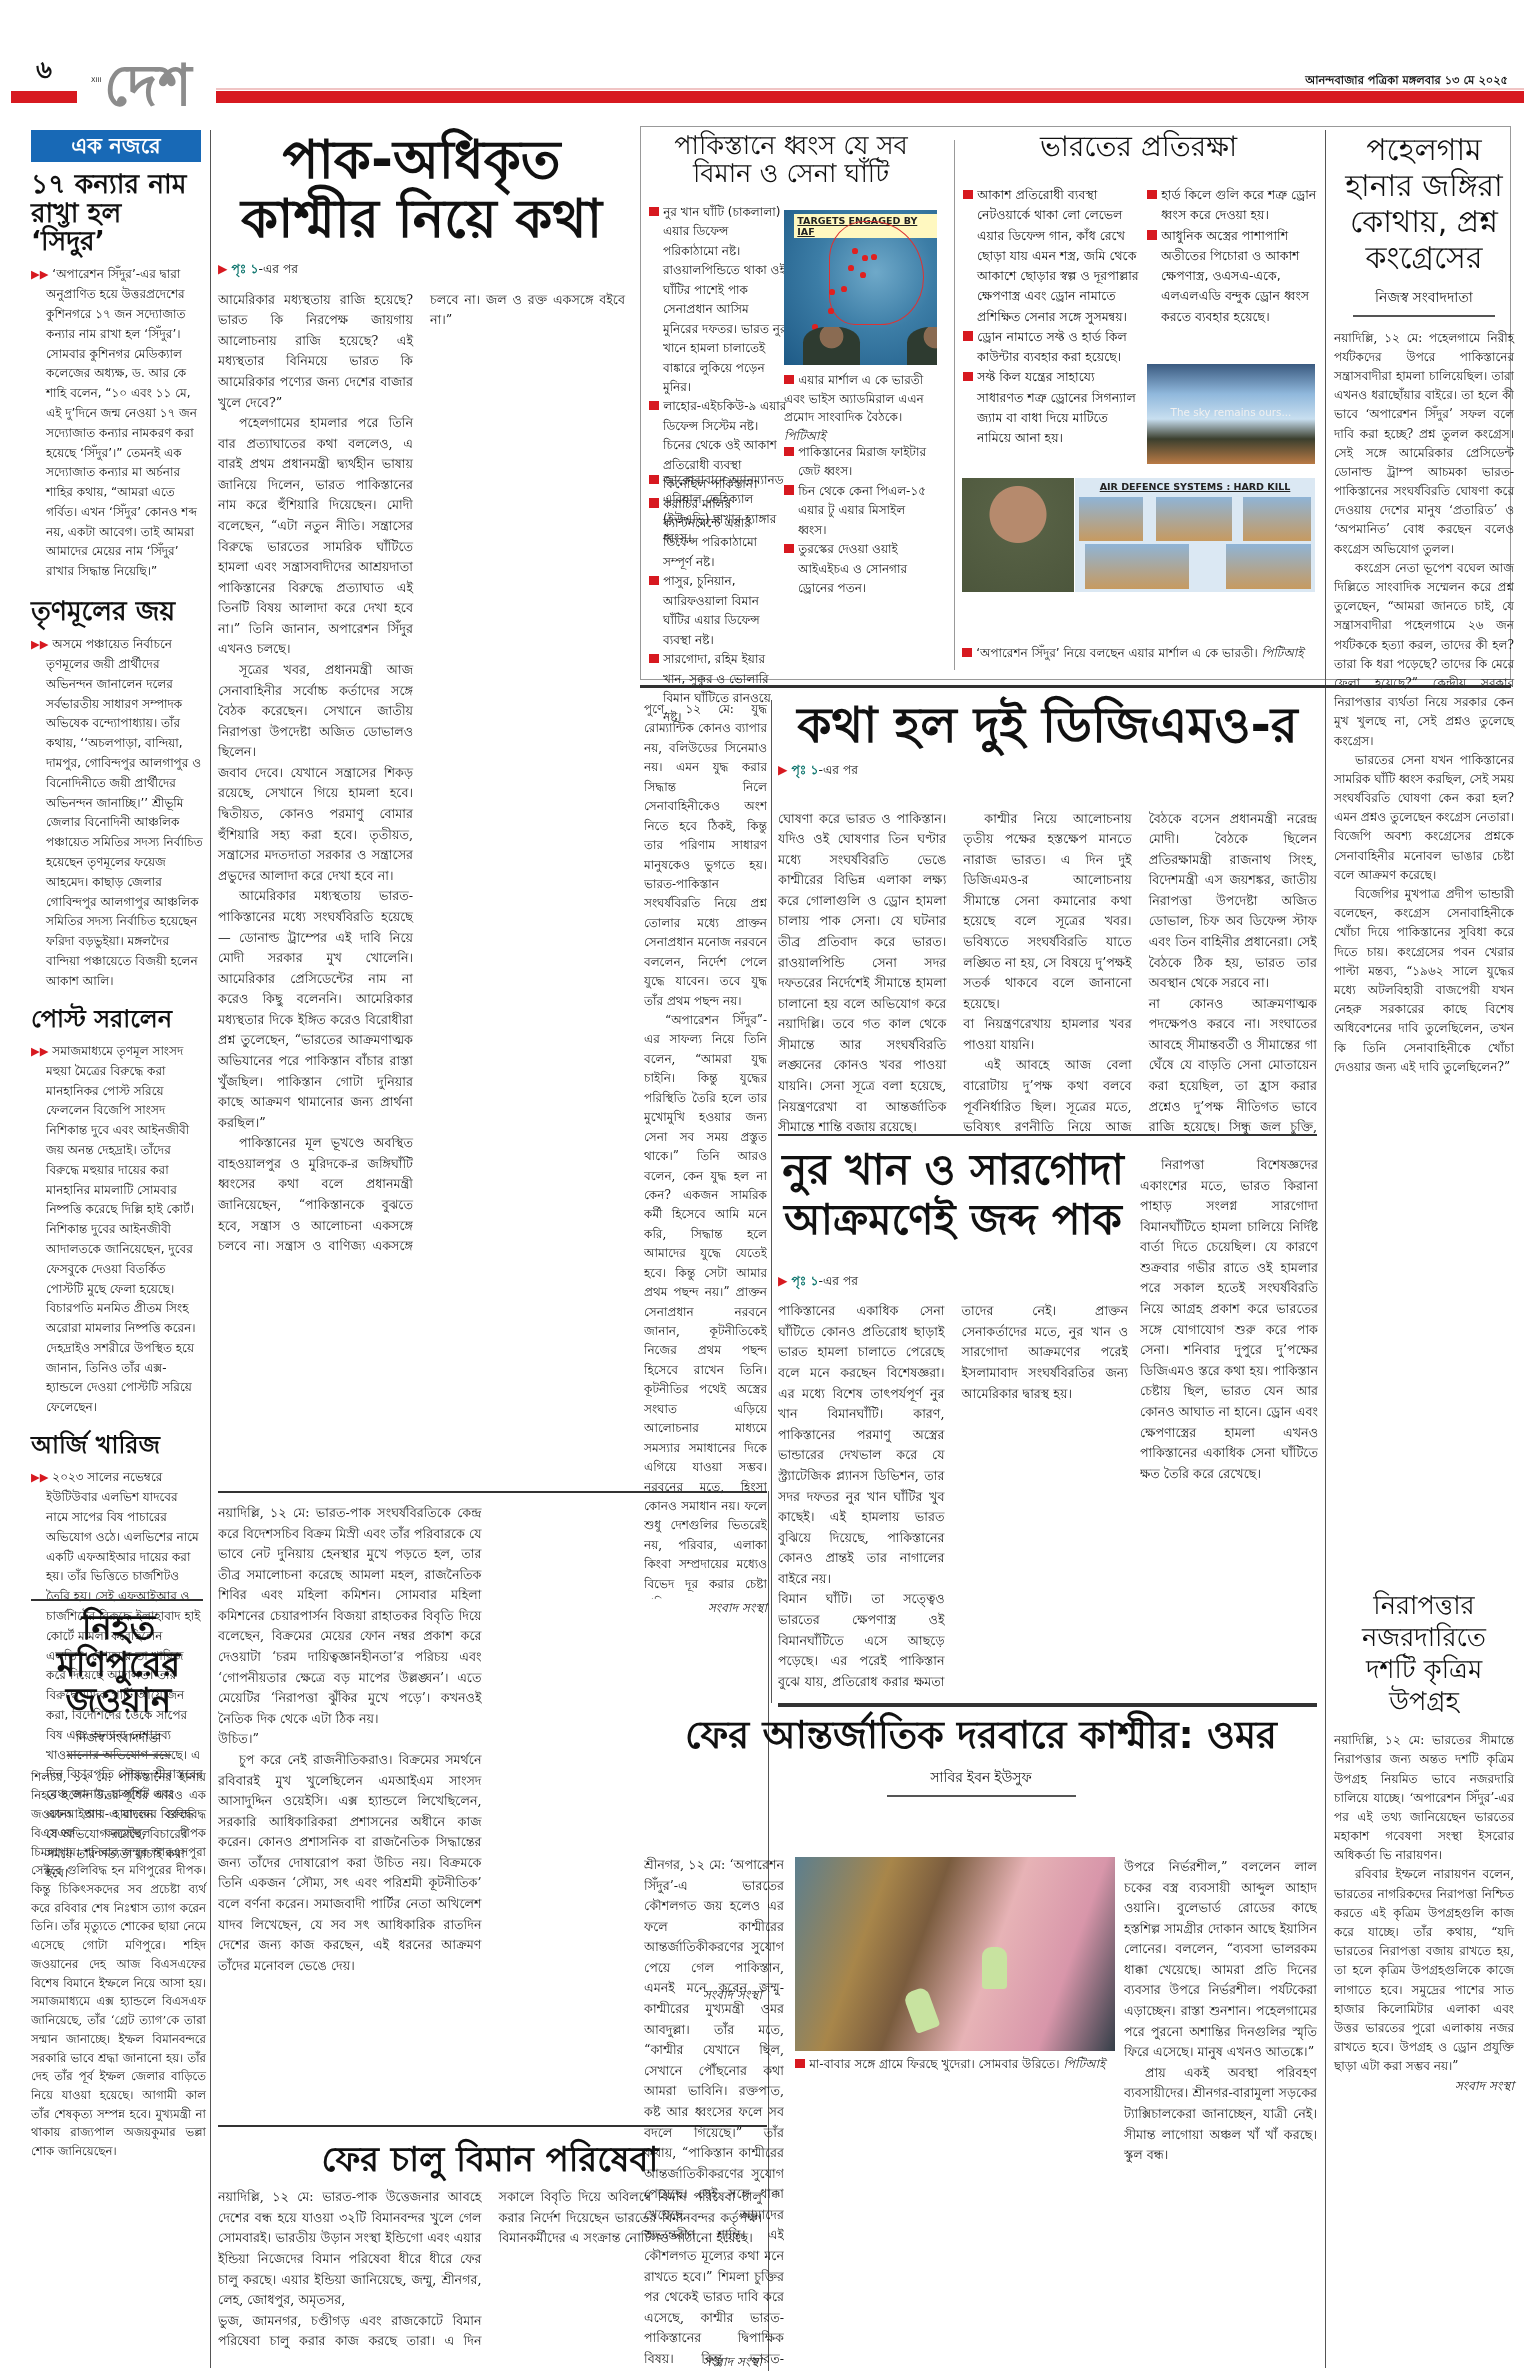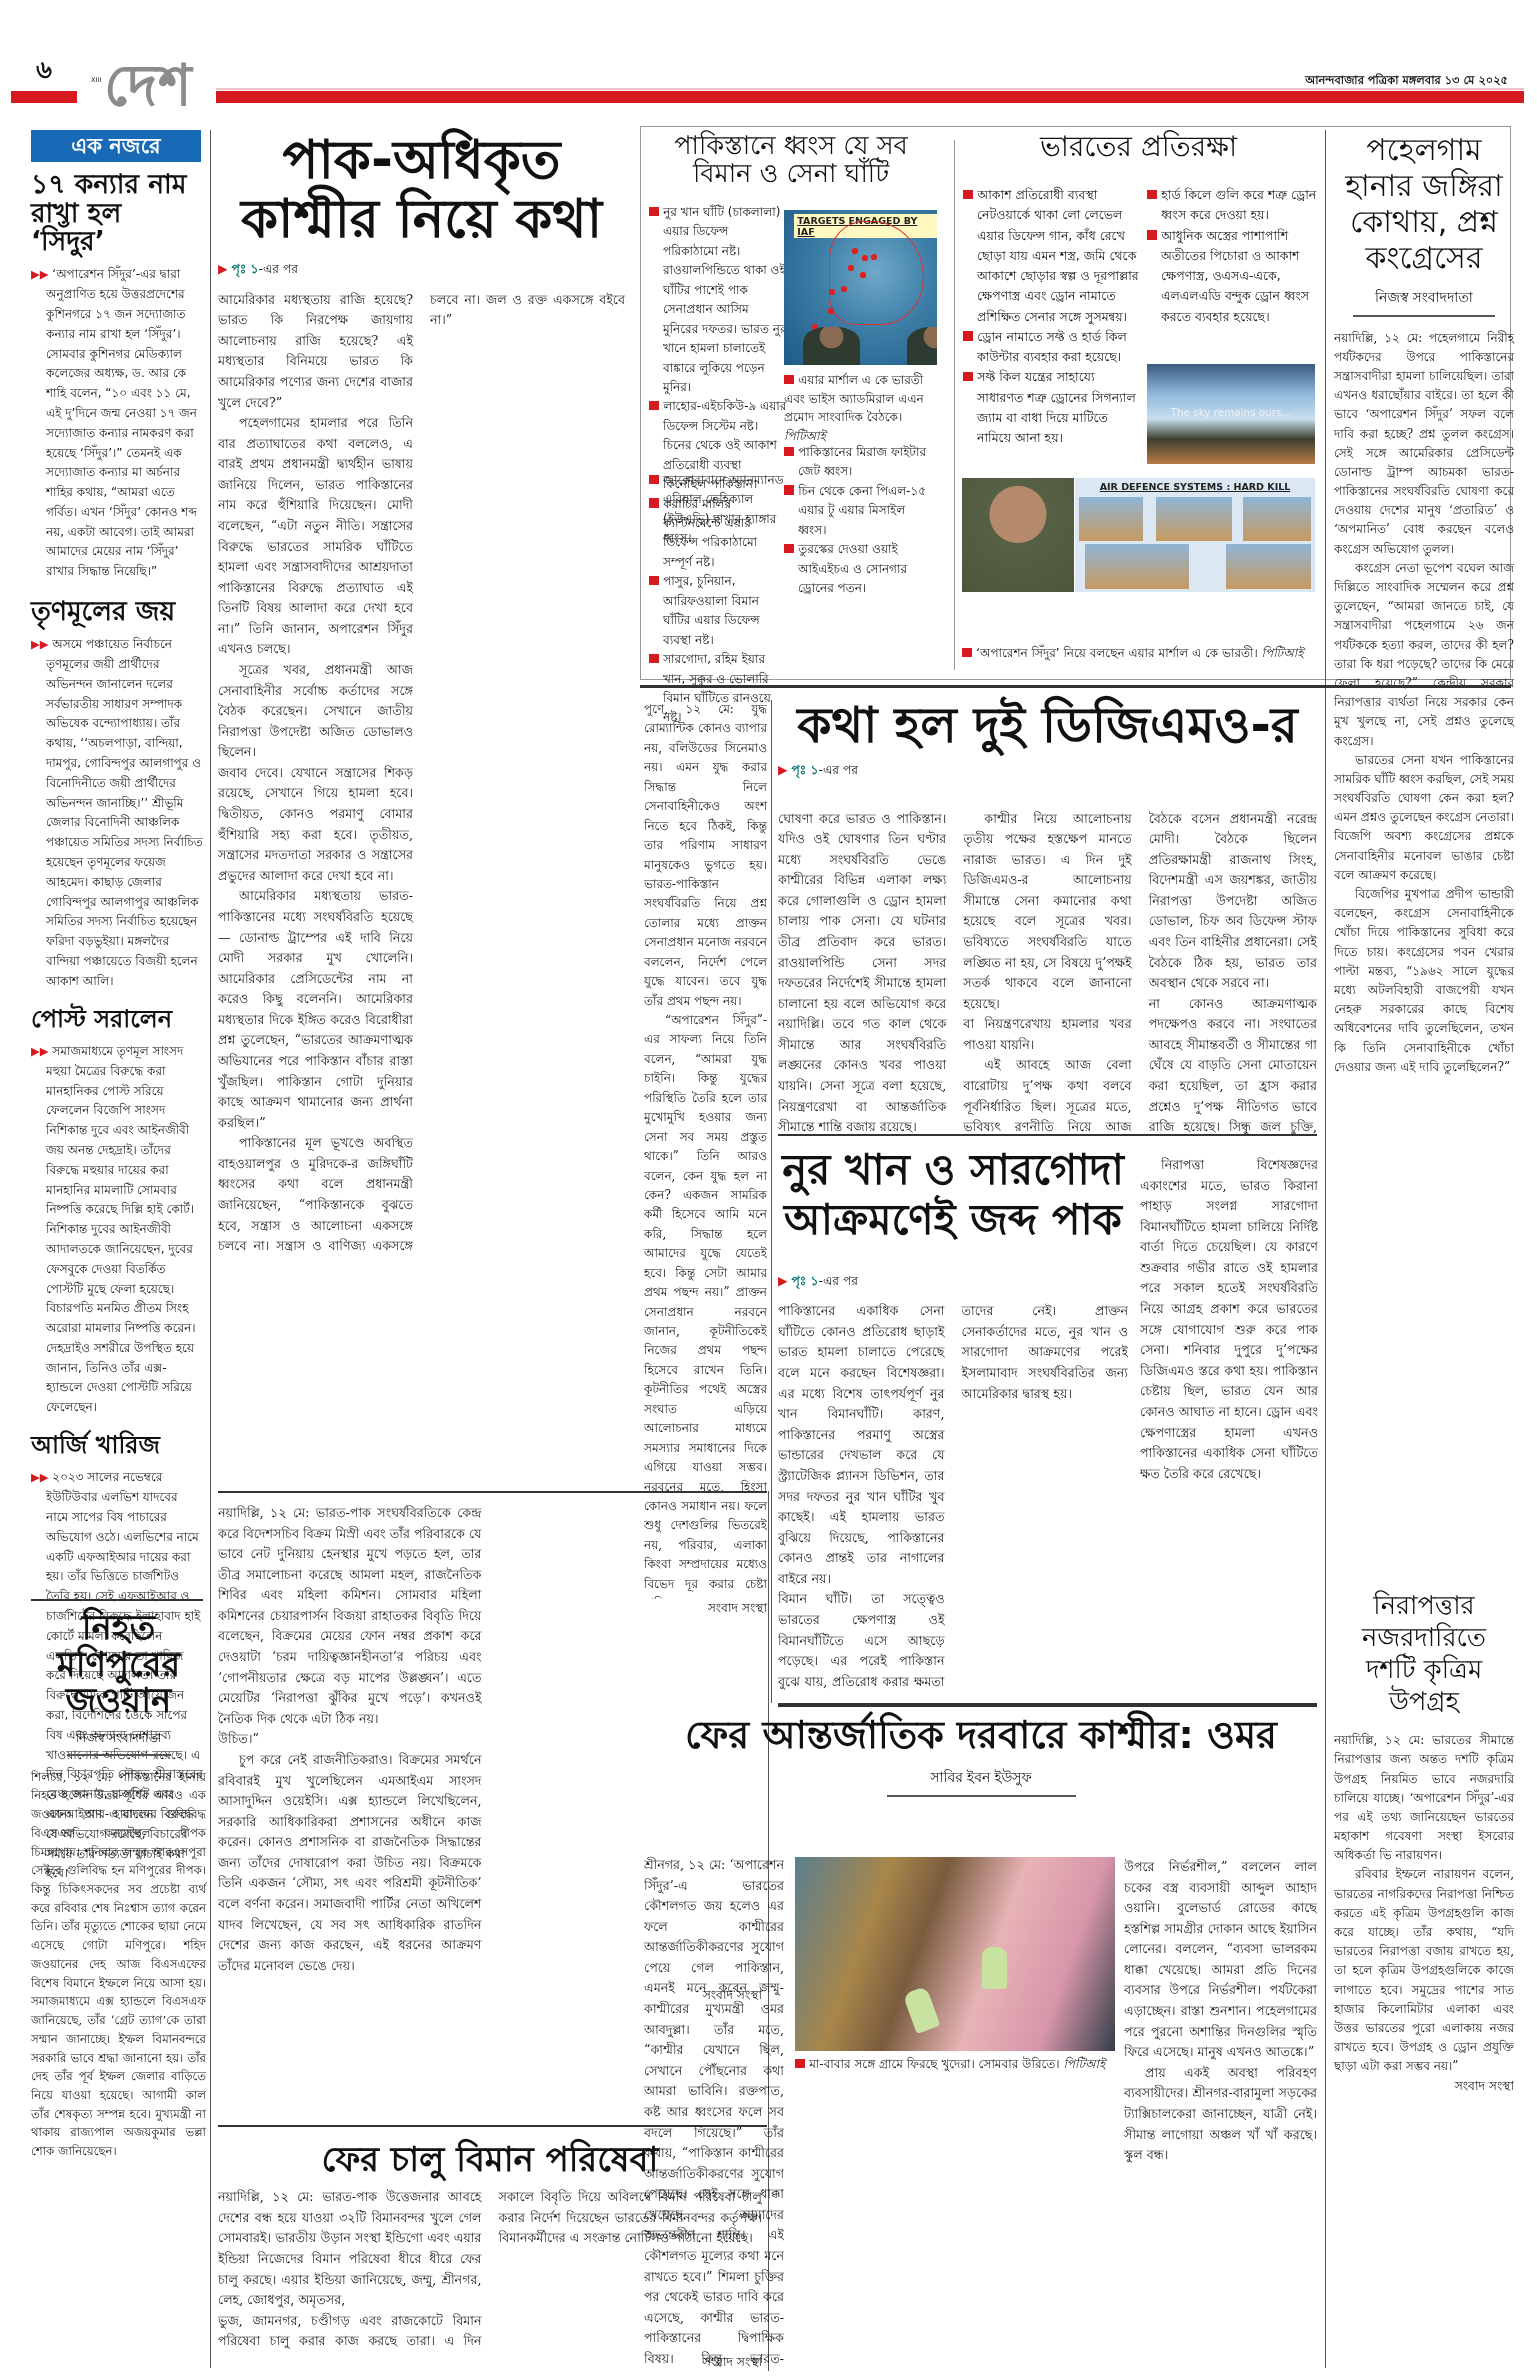--- a/index.html
+++ b/index.html
@@ -19,21 +19,21 @@
 
   
   .hl { font-family: "DejaVu Sans", sans-serif; font-weight: bold; color: #111; line-height: 1.08; }
   .body { font-family: "DejaVu Serif", serif; font-size: 12.7px; line-height: 1.62; text-align: justify; color: #1a1a1a; }
   .body p { text-indent: 21px; }
   .body p.noi { text-indent: 0; }
   .cont { font-family: "DejaVu Sans", sans-serif; font-size: 12.3px; margin: 3.8px 0 9.5px; }
   .cont .arrow { color: #d71920; }
   .cont .red { color: #0f766e; font-weight: bold; }
   .byline { font-family: Liberation Sans, sans-serif; font-size: 14px; text-align: center; padding-bottom: 5.7px; border-bottom: 2.8px solid #555; margin: 0 auto 11.4px; width: 142px; }
-  .credit { text-align: right; font-size: 12.3px; }
+  .credit { font-style: italic; text-align: right; font-size: 12.3px; }
   .bullet { color: #d71920; font-size: 12.3px; margin-right: 3.8px; }
   .sq { display: inline-block; width: 9.5px; height: 9.5px; background: #d71920; margin-right: 4.7px; }
   .cols2 { column-count: 2; column-gap: 17px; }
   .cols3 { column-count: 3; column-gap: 17px; }
   .vr { background: #555; width: 0.9px; }
   .hr { background: #333; height: 2.8px; }
 
   
   .ek-najore { left: 31px; top: 130px; width: 170px; height: 32px; background: #1869b6; color: #fff; font-family: "DejaVu Sans", sans-serif; font-weight: bold; font-size: 21px; text-align: center; line-height: 32px; }
   .left-col { left: 31px; top: 170px; width: 172px; }

